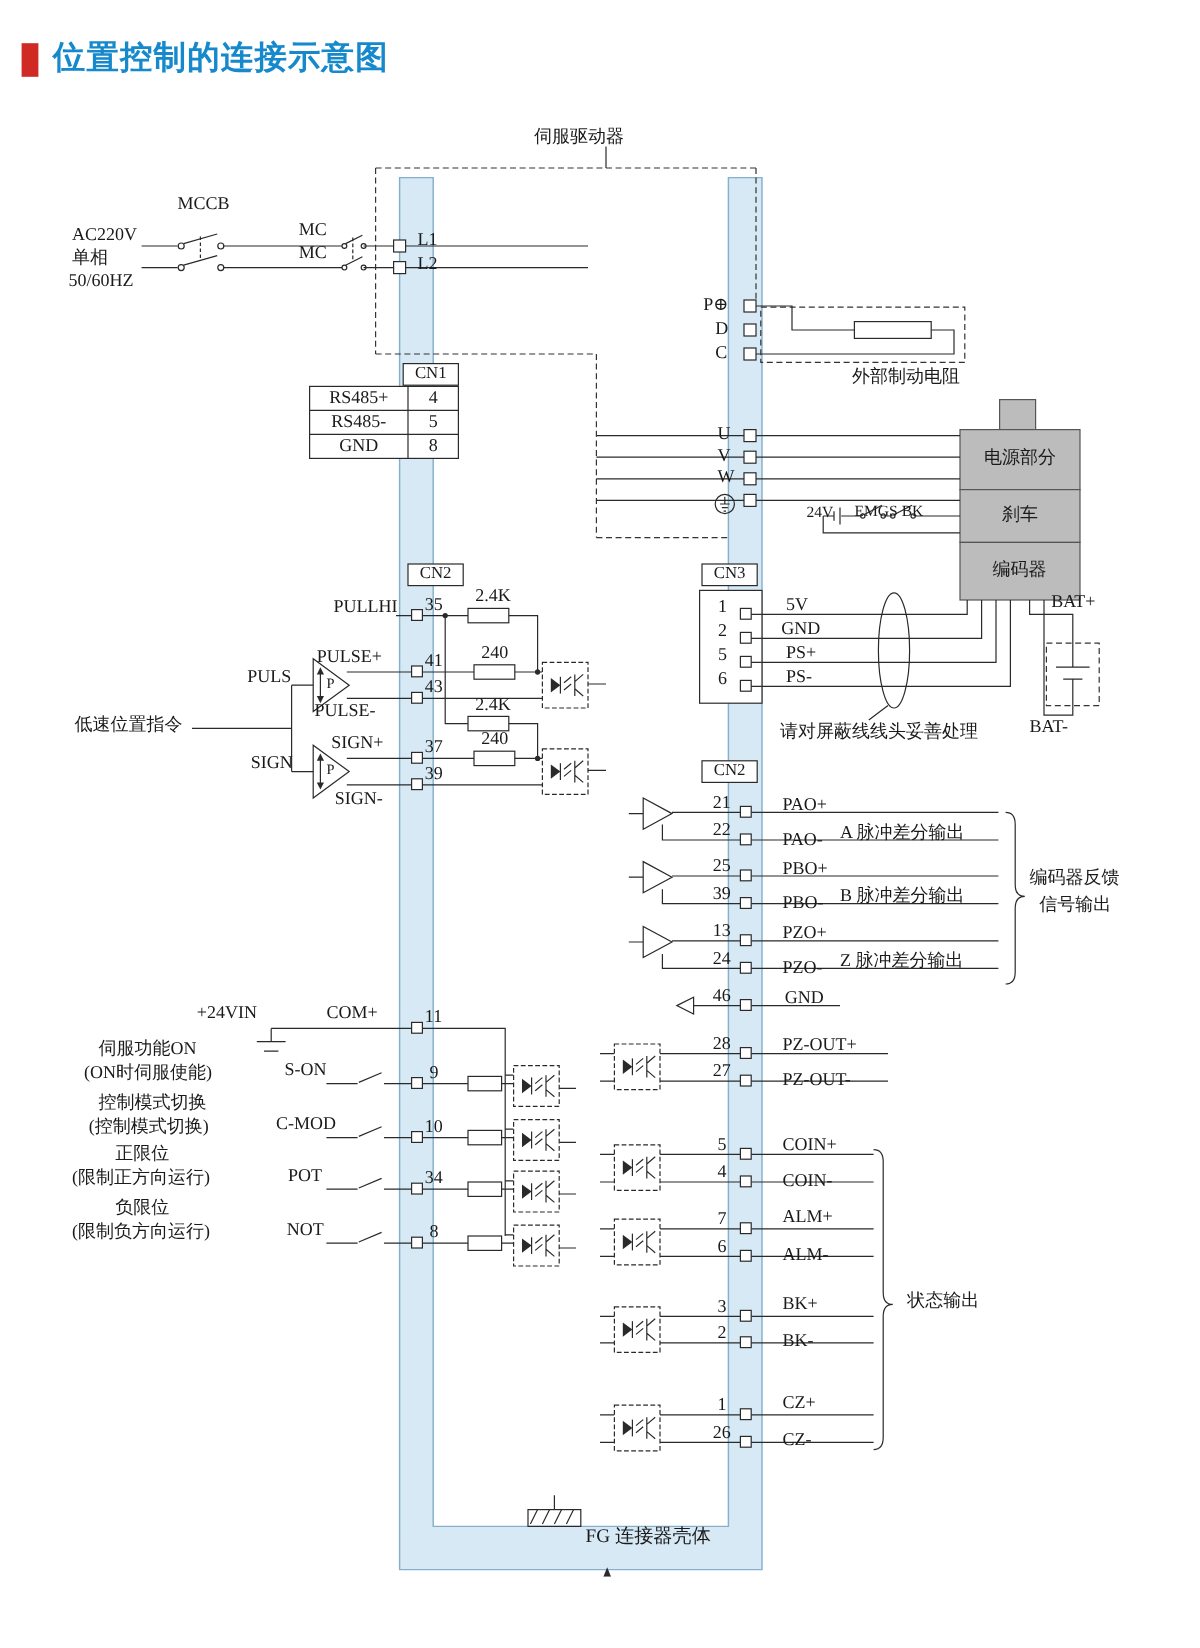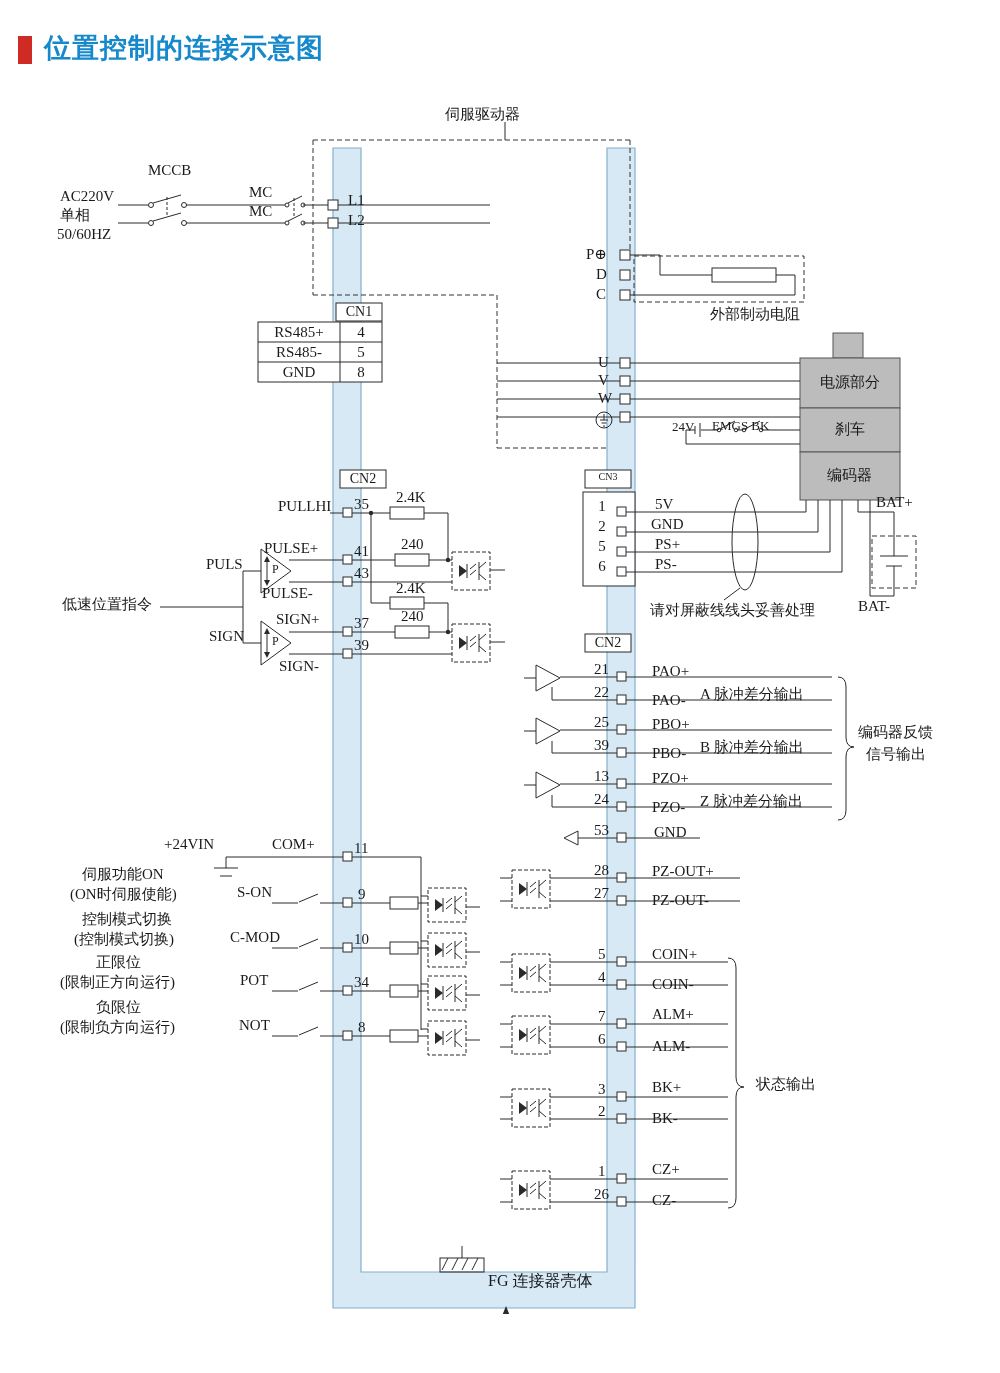--- a/index.html
+++ b/index.html
@@ -230,21 +230,21 @@
       <div class="lbl" style="left: 62px; top: 596px;">低速位置指令</div>
       <div class="lbl" style="left: 276px; top: 611px;">SIGN+</div>
       <div class="lbl" style="left: 396px; top: 580px;">2.4K</div>
       <div class="lbl" style="left: 354px; top: 615px;">37</div>
       <div class="lbl" style="left: 401px; top: 608px;">240</div>
       <div class="lbl" style="left: 354px; top: 637px;">39</div>
       <div class="lbl" style="left: 209px; top: 628px;">SIGN</div>
       <div class="lbl" style="left: 279px; top: 658px;">SIGN-</div>
       <div class="lbl" style="left: 272px; top: 563px; font-size: 12px;">P</div>
       <div class="lbl" style="left: 272px; top: 635px; font-size: 12px;">P</div>
-      <div class="lbl" style="left: 585px; top: 471px; font-size: 10px; width: 46px; text-align: center;">CN3</div>
+      <div class="lbl" style="left: 585px; top: 471px; font-size: 14px; width: 46px; text-align: center;">CN3</div>
       <div class="lbl" style="left: 594px; top: 498px; width: 16px; text-align: center;">1</div>
       <div class="lbl" style="left: 594px; top: 518px; width: 16px; text-align: center;">2</div>
       <div class="lbl" style="left: 594px; top: 538px; width: 16px; text-align: center;">5</div>
       <div class="lbl" style="left: 594px; top: 558px; width: 16px; text-align: center;">6</div>
       <div class="lbl" style="left: 655px; top: 496px;">5V</div>
       <div class="lbl" style="left: 651px; top: 516px;">GND</div>
       <div class="lbl" style="left: 655px; top: 536px;">PS+</div>
       <div class="lbl" style="left: 655px; top: 556px;">PS-</div>
       <div class="lbl" style="left: 650px; top: 602px;">请对屏蔽线线头妥善处理</div>
       <div class="lbl" style="left: 585px; top: 635px; font-size: 14px; width: 46px; text-align: center;">CN2</div>
@@ -256,21 +256,21 @@
       <div class="lbl" style="left: 594px; top: 714px;">25</div>
       <div class="lbl" style="left: 652px; top: 716px;">PBO+</div>
       <div class="lbl" style="left: 594px; top: 737px;">39</div>
       <div class="lbl" style="left: 652px; top: 745px;">PBO-</div>
       <div class="lbl" style="left: 700px; top: 739px;">B 脉冲差分输出</div>
       <div class="lbl" style="left: 594px; top: 768px;">13</div>
       <div class="lbl" style="left: 652px; top: 770px;">PZO+</div>
       <div class="lbl" style="left: 594px; top: 791px;">24</div>
       <div class="lbl" style="left: 652px; top: 799px;">PZO-</div>
       <div class="lbl" style="left: 700px; top: 793px;">Z 脉冲差分输出</div>
-      <div class="lbl" style="left: 594px; top: 822px;">53</div>
+      <div class="lbl" style="left: 594px; top: 822px;">46</div>
       <div class="lbl" style="left: 654px; top: 824px;">GND</div>
       <div class="lbl" style="left: 858px; top: 724px;">编码器反馈</div>
       <div class="lbl" style="left: 866px; top: 746px;">信号输出</div>
       <div class="lbl" style="left: 164px; top: 836px;">+24VIN</div>
       <div class="lbl" style="left: 272px; top: 836px;">COM+</div>
       <div class="lbl" style="left: 354px; top: 840px;">11</div>
       <div class="lbl" style="left: 82px; top: 866px;">伺服功能ON</div>
       <div class="lbl" style="left: 70px; top: 886px;">(ON时伺服使能)</div>
       <div class="lbl" style="left: 237px; top: 884px;">S-ON</div>
       <div class="lbl" style="left: 358px; top: 886px;">9</div>

